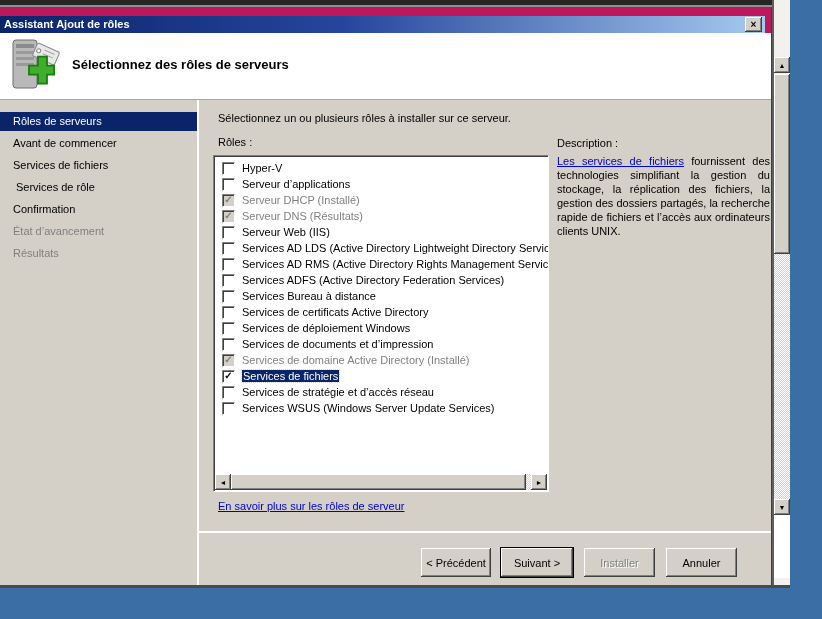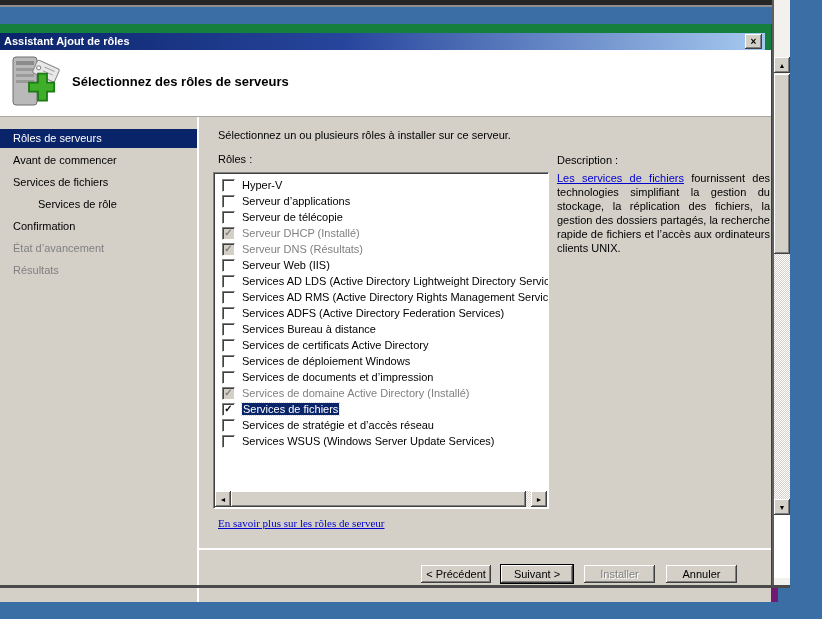--- a/index.html
+++ b/index.html
@@ -13,59 +13,59 @@
   .outer-scroll{position:absolute;left:774px;top:0;width:16px;height:585px;background:#f2f1ee;}
   .outer-bottom{position:absolute;left:0;top:585px;width:790px;height:3px;background:#4a4a4a;}
   
   .raised{background:#d4d0c8;box-shadow:inset -1px -1px 0 #404040,inset 1px 1px 0 #ffffff,inset -2px -2px 0 #808080;}
   .sunken{background:#ffffff;border-top:1px solid #808080;border-left:1px solid #808080;
           border-bottom:1px solid #ffffff;border-right:1px solid #ffffff;box-shadow:inset 1px 1px 0 #404040;padding-left:24px;}
   .dither{background:#fff;background-image:conic-gradient(#d4d0c8 25%,#fff 0 50%,#d4d0c8 0 75%,#fff 0);background-size:2px 2px;}
   .arrow-btn{position:absolute;width:16px;height:16px;display:flex;align-items:center;justify-content:center;
              font-size:7px;line-height:7px;color:#000;}
   
-  .dialog{position:absolute;left:0;top:24px;width:771px;height:578px;background:#15803d;border-right:7px solid #701a75;}
+  .dialog{position:absolute;left:0;top:7px;width:771px;height:578px;background:#be185d;border-right:7px solid #701a75;}
   .titlebar{position:absolute;left:0;top:9px;width:765px;height:17px;
             background:linear-gradient(90deg,#0A246A 0%,#27459c 45%,#A6CAF0 100%);
             color:#fff;font-weight:bold;line-height:17px;padding-left:4px;box-sizing:border-box;}
   .close-btn{position:absolute;left:745px;top:10px;width:17px;height:15px;display:flex;align-items:center;
              justify-content:center;font-weight:bold;font-size:10px;line-height:10px;}
   .header{position:absolute;left:0;top:26px;width:771px;height:67px;background:#fff;border-bottom:1px solid #a9a5a0;box-sizing:border-box;}
   .page-title{position:absolute;left:72px;top:24px;font-size:13px;font-weight:bold;}
   .hicon{position:absolute;left:8px;top:5px;}
   
   .sidebar{position:absolute;left:0;top:93px;width:197px;height:485px;background:#d4d0c8;padding-top:12px;box-sizing:border-box;}
   .divider{position:absolute;left:197px;top:93px;width:2px;height:485px;background:#fff;}
   .main{position:absolute;left:199px;top:93px;width:572px;height:485px;background:#d4d0c8;}
   .side-item{height:19px;line-height:19px;padding-left:13px;white-space:nowrap;cursor:default;margin-bottom:3px;}
   .side-item.sel{background:#0A246A;color:#fff;}
   .side-item.dis{color:#808080;}
-  .side-item.ind{padding-left:38px;}
+  .side-item.ind{padding-left:16px;}
   .instruction{position:absolute;left:19px;top:12px;}
   .roles-label{position:absolute;left:19px;top:36px;}
   .listbox{position:absolute;left:14px;top:55px;width:336px;height:337px;box-sizing:border-box;overflow:hidden;}
   .roles-items{position:absolute;left:0;top:4px;right:0;}
   .role-row{display:flex;align-items:center;height:16px;padding-left:8px;white-space:nowrap;}
   .cb{flex:0 0 13px;width:13px;height:13px;box-sizing:border-box;background:#fff;
       border-top:1px solid #808080;border-left:1px solid #808080;border-bottom:1px solid #fff;border-right:1px solid #fff;
       box-shadow:inset 1px 1px 0 #404040;display:flex;align-items:center;justify-content:center;
       font-weight:bold;font-size:10px;line-height:10px;color:#000;}
   .role-row.dis .cb{background:#d4d0c8;color:#808080;}
   .role-label{margin-left:7px;}
   .role-row.dis .role-label{color:#808080;}
   .role-row.sel .role-label{background:#0A246A;color:#fff;outline:1px dotted #d6d6d6;outline-offset:0;padding:0 1px;}
   .hscroll{position:absolute;left:1px;right:1px;bottom:1px;height:16px;background:#d4d0c8;}
   .hthumb{position:absolute;left:16px;top:0;width:295px;height:16px;}
   .hdither{position:absolute;left:311px;top:0;width:5px;height:16px;}
   .more-link,.desc-link{color:#0000CC;text-decoration:underline;cursor:pointer;}
-  .more-link{position:absolute;left:19px;top:400px;font-family:Liberation Serif, serif;}
+  .more-link{position:absolute;left:19px;top:400px;}
   .desc-heading{position:absolute;left:358px;top:37px;}
   .desc-body{position:absolute;left:358px;top:54px;width:213px;line-height:14px;text-align:justify;}
   .separator{position:absolute;left:0;top:431px;width:572px;height:2px;background:#fff;}
-  .btn{position:absolute;top:448px;height:18px;display:flex;align-items:center;justify-content:center;cursor:default;}
+  .btn{position:absolute;top:448px;height:29px;display:flex;align-items:center;justify-content:center;cursor:default;}
   .btn.default{box-shadow:0 0 0 1px #000,inset -1px -1px 0 #404040,inset 1px 1px 0 #fff,inset -2px -2px 0 #808080;}
   .btn.dis{color:#808080;text-shadow:1px 1px 0 #ffffff;text-align:center;}
   #btn-prev{left:222px;width:70px;}
   #btn-next{left:302px;width:72px;}
   #btn-install{left:385px;width:71px;}
   #btn-cancel{left:467px;width:71px;text-align:center;}
   
   .v-up{top:57px;left:0;}
   .v-thumb{position:absolute;left:0;top:74px;width:16px;height:180px;}
   .v-dither{position:absolute;left:0;top:254px;width:16px;height:245px;}
@@ -124,24 +124,20 @@
       <div class="listbox sunken">
         <div class="roles-items" id="roles-items">
             <div class="role-row">
               <span class="cb"></span>
               <span class="role-label">Hyper-V</span>
             </div>
             <div class="role-row">
               <span class="cb"></span>
               <span class="role-label">Serveur d’applications</span>
             </div>
-            <div class="role-row">
-              <span class="cb"></span>
-              <span class="role-label">Serveur de télécopie</span>
-            </div>
             <div class="role-row dis">
               <span class="cb">✓</span>
               <span class="role-label">Serveur DHCP  (Installé)</span>
             </div>
             <div class="role-row dis">
               <span class="cb">✓</span>
               <span class="role-label">Serveur DNS  (Résultats)</span>
             </div>
             <div class="role-row">
               <span class="cb"></span>

